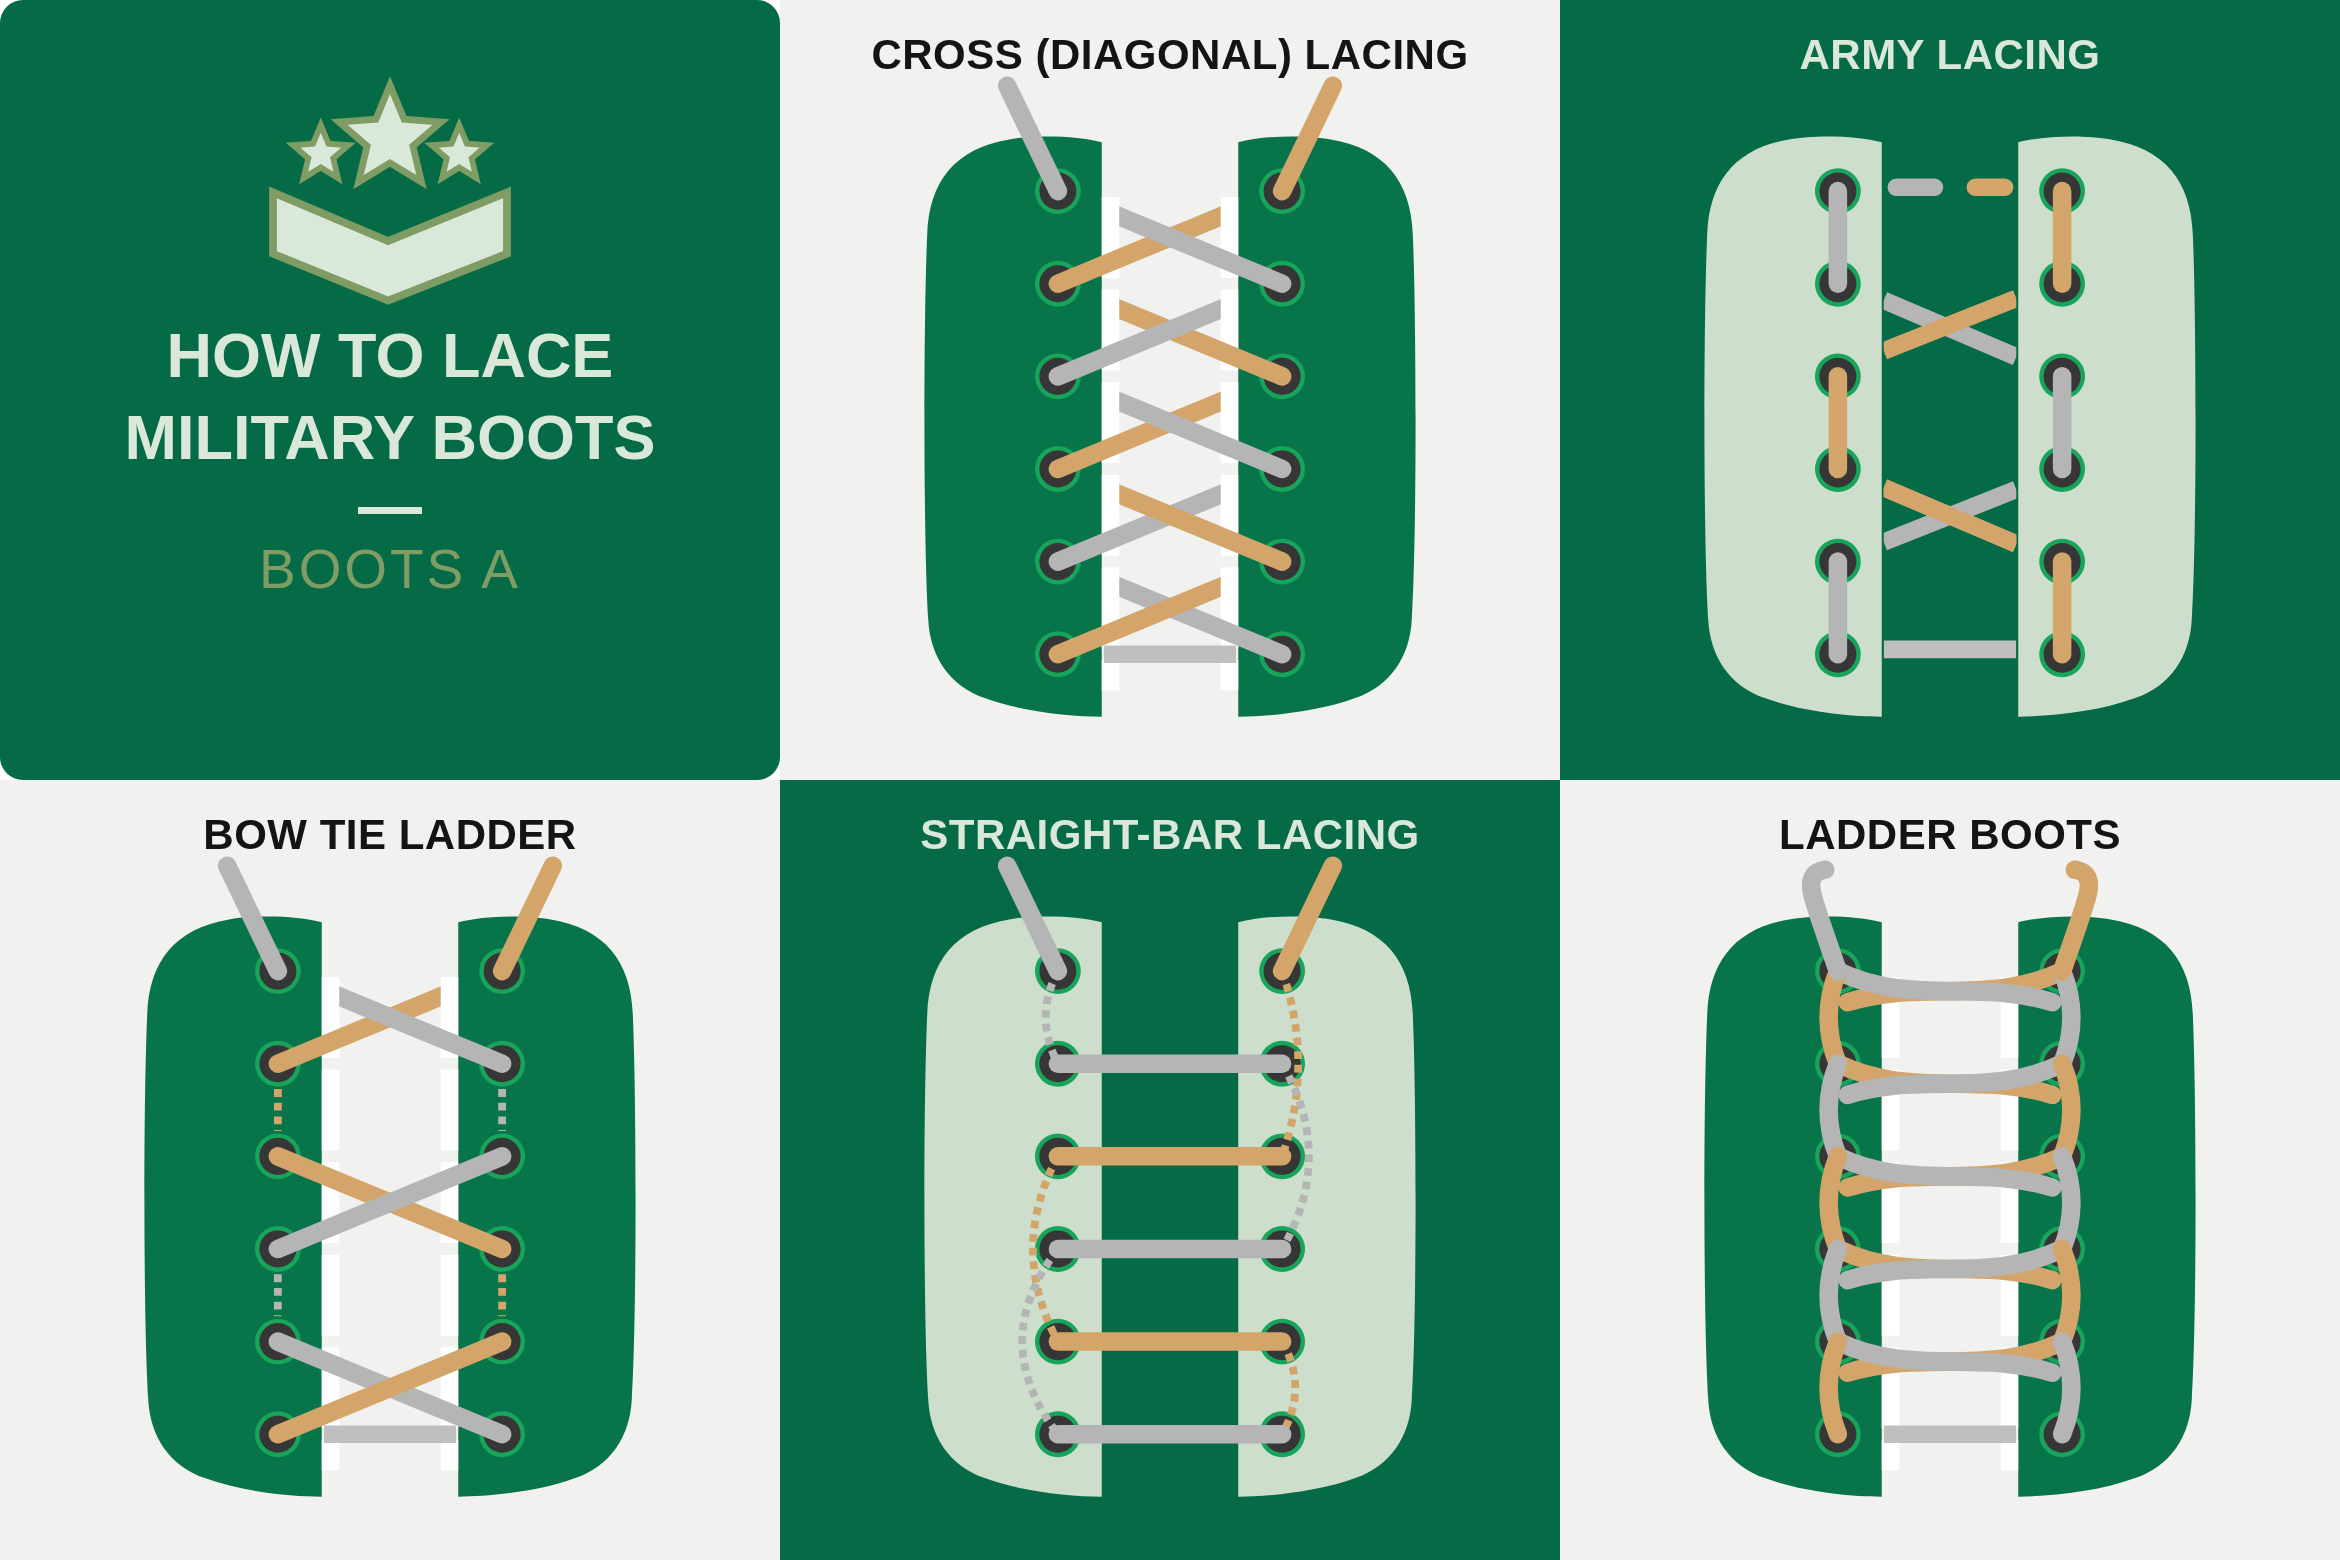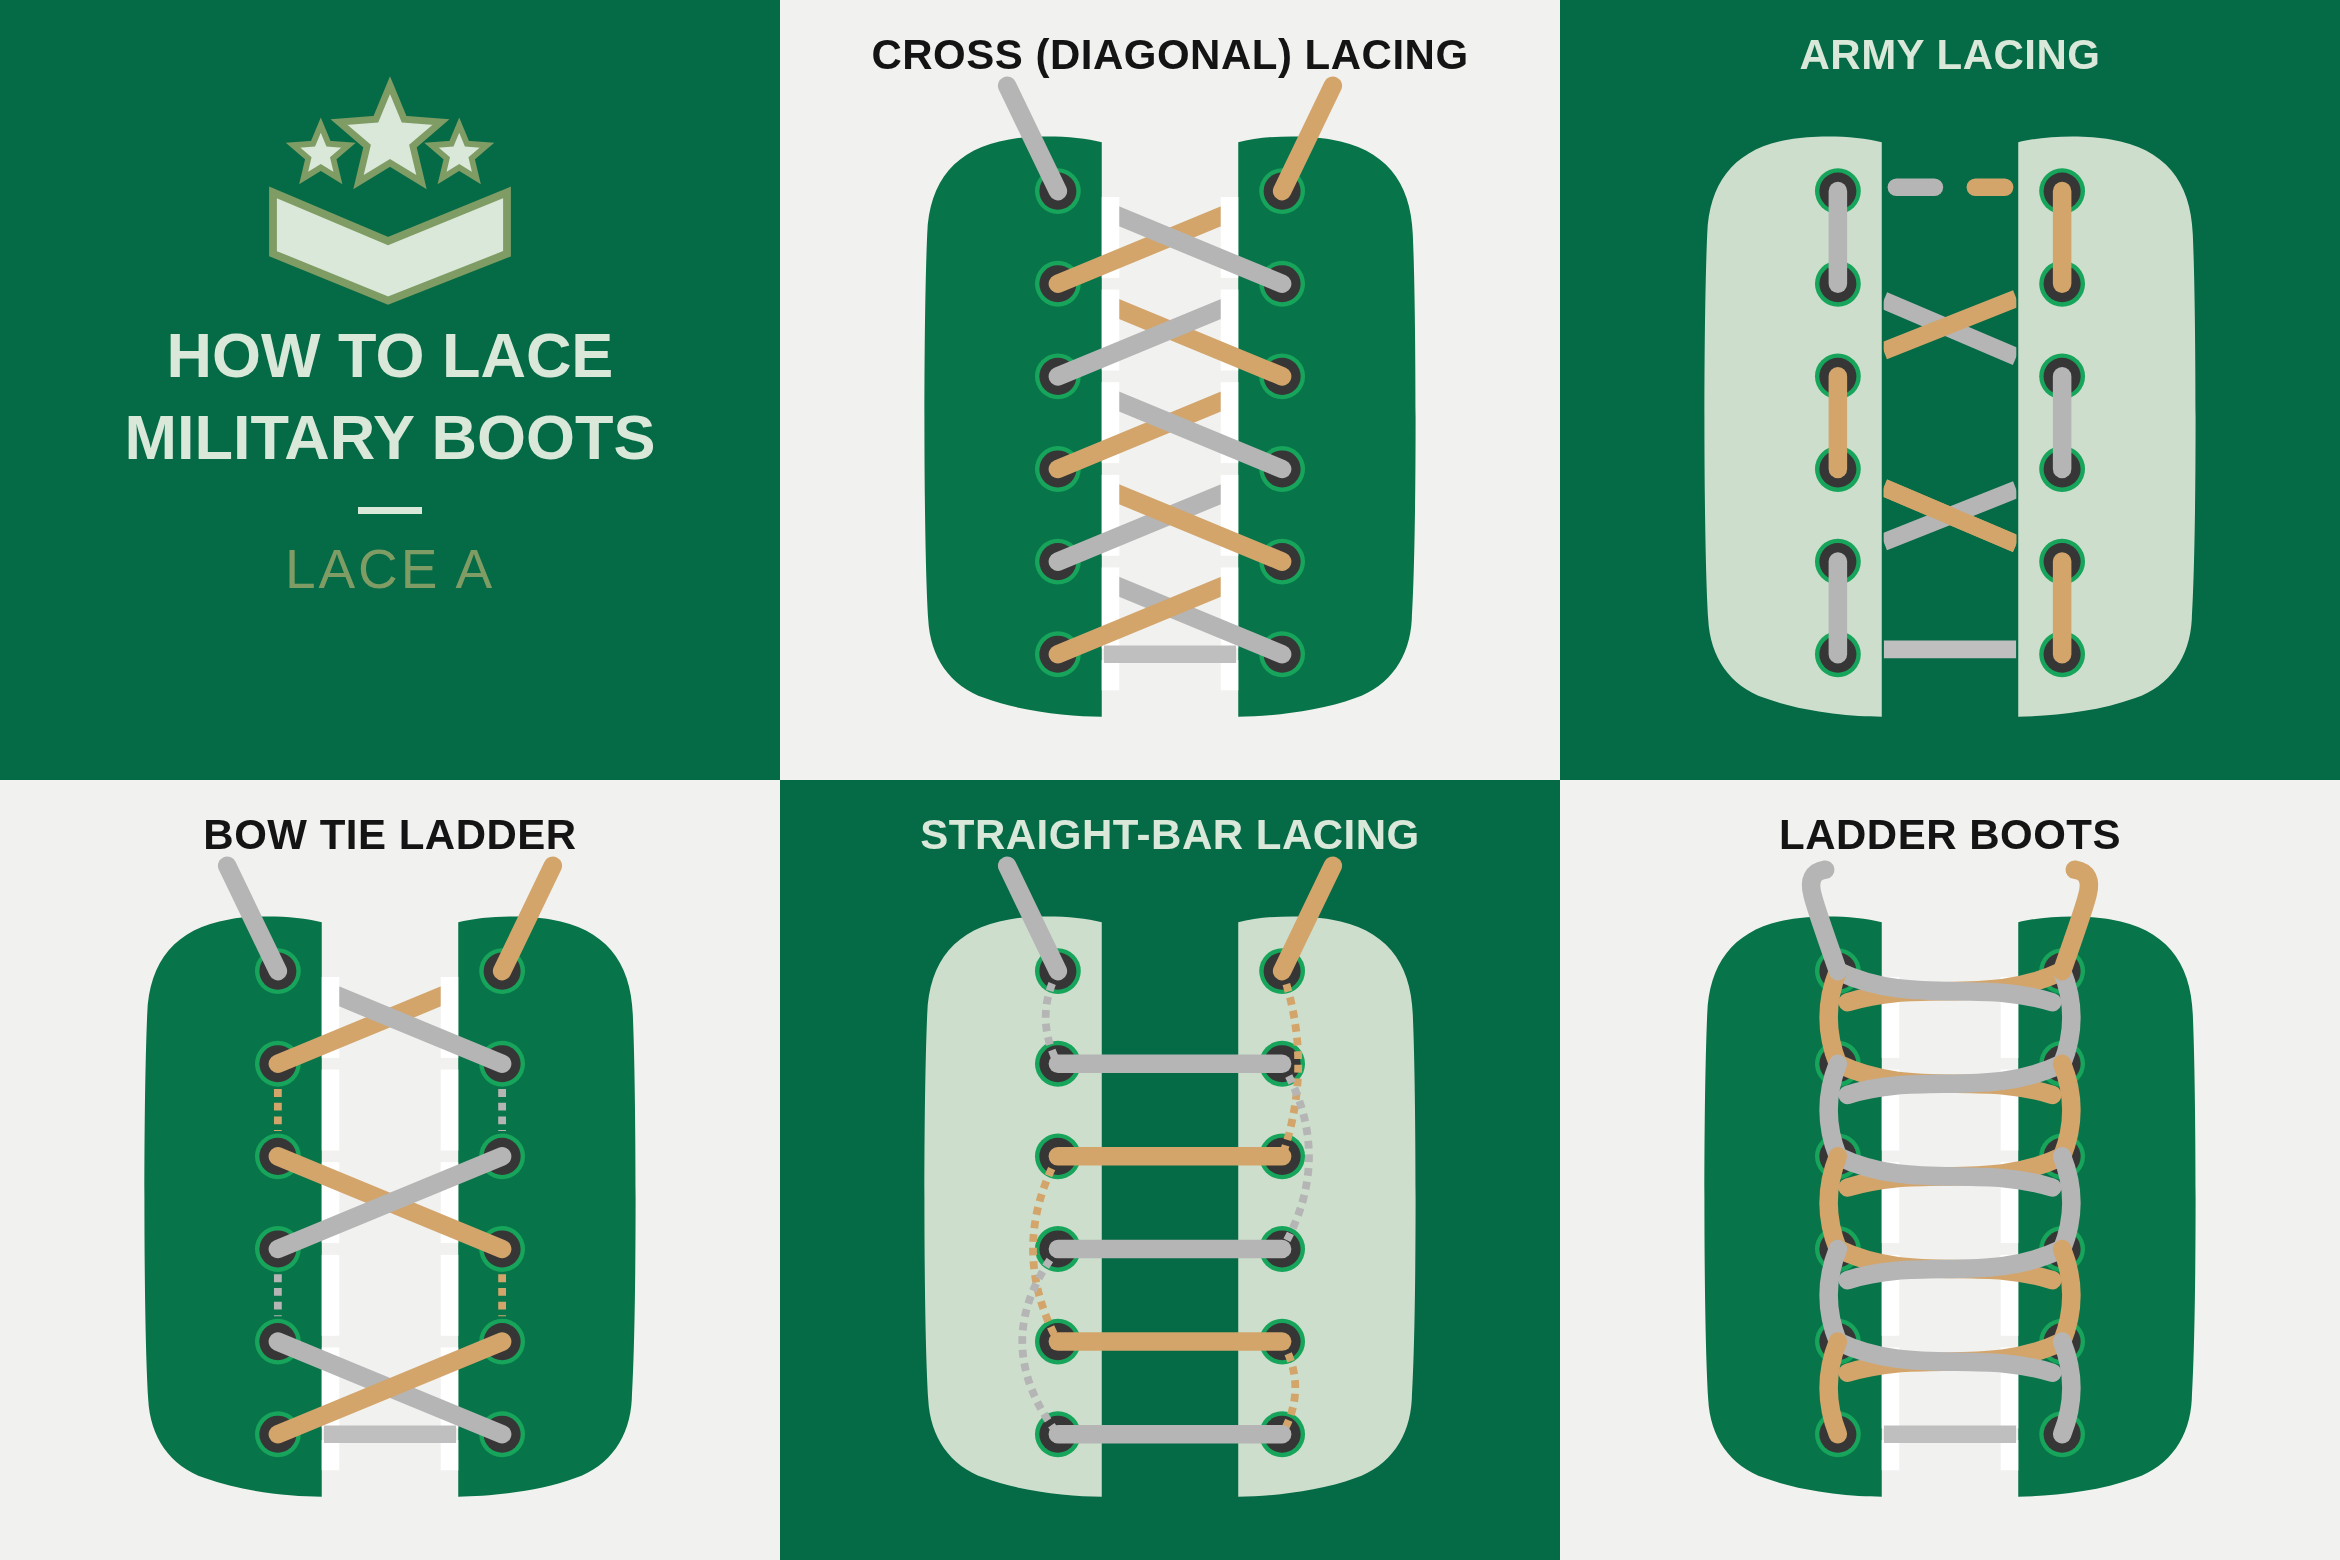--- a/index.html
+++ b/index.html
@@ -8,21 +8,21 @@
     width:2341px;height:1560px;}
   .panel{position:relative;overflow:hidden;}
   .panel.green{background:var(--green_dark,#056A46);}
   .panel.light{background:var(--panel_light,#F1F1EF);padding-left:8px;}
   .panel-title{position:absolute;top:31px;left:0;right:0;margin:0;text-align:center;
     font-size:42px;font-weight:bold;letter-spacing:0.5px;z-index:2;}
   .panel.green .panel-title{color:var(--text_pale,#DAE8DA);}
   .panel.light .panel-title{color:var(--text_dark,#141414);}
   .diagram{position:absolute;left:0;top:0;width:780px;height:780px;}
   
-  .title-card{color:var(--text_pale,#DAE8DA);}
+  .title-card{color:var(--text_pale,#DAE8DA);border-radius:23px;}
   #emblem{position:absolute;top:0;left:0;width:780px;height:332px;}
   .heading{position:absolute;top:314px;width:100%;text-align:center;
     font-size:63px;font-weight:bold;line-height:82px;color:var(--text_pale,#DAE8DA);}
   .divider{position:absolute;top:507px;left:358px;width:64px;height:6.8px;
     background:var(--text_pale,#DAE8DA);}
   .subheading{position:absolute;top:534px;width:100%;text-align:center;
     font-size:55px;font-weight:normal;line-height:70px;letter-spacing:2.9px;
     color:var(--olive,#7F9C64);}
 </style>
 </head>
@@ -36,21 +36,21 @@
         <polygon points="471.0,128.0 478.9,147.1 499.5,148.7 483.8,162.2 488.6,182.3 471.0,171.5 453.4,182.3 458.2,162.2 442.5,148.7 463.1,147.1" fill="#DAE8DA" stroke="#7F9C64" stroke-width="6" stroke-linejoin="miter" stroke-miterlimit="14"></polygon>
         <polygon points="400.0,87.0 414.5,122.0 452.3,125.0 423.5,149.6 432.3,186.5 400.0,166.8 367.7,186.5 376.5,149.6 347.7,125.0 385.5,122.0" fill="#DAE8DA" stroke="#7F9C64" stroke-width="7" stroke-linejoin="miter" stroke-miterlimit="14"></polygon>
         <polygon points="280,197 398,247 520,197 520,260 398,308 280,260" fill="#DAE8DA" stroke="#7F9C64" stroke-width="8" stroke-linejoin="miter"></polygon>
       </svg>
     <div class="heading">
       <div>HOW TO LACE</div>
       <div>MILITARY BOOTS</div>
     </div>
     <div class="divider"></div>
     <div class="subheading">
-      <div>LACE A</div>
+      <div>BOOTS A</div>
     </div>
   </section>
 
   <section class="panel light">
     <h2 class="panel-title">CROSS (DIAGONAL) LACING</h2>
     <svg class="diagram" viewBox="0 0 800 800">
         <defs>
           <clipPath id="cross-clR">
             <rect x="348" y="0" width="452" height="800"></rect>
           </clipPath>

